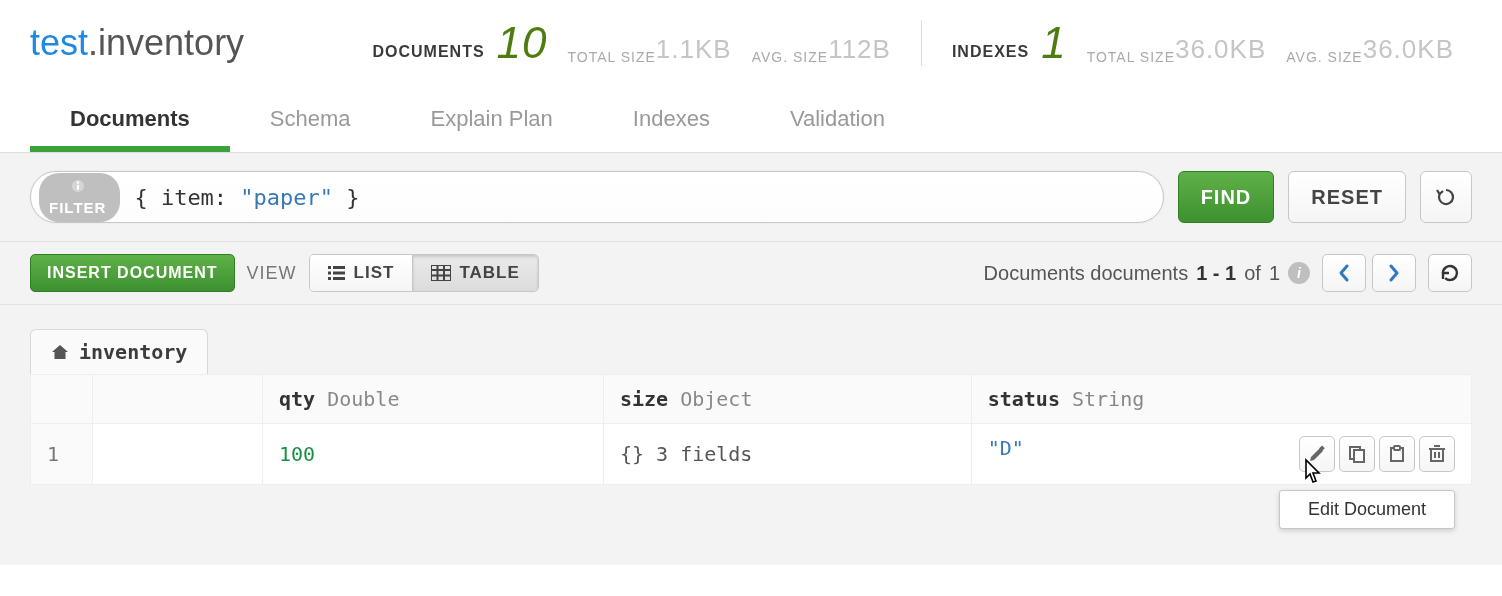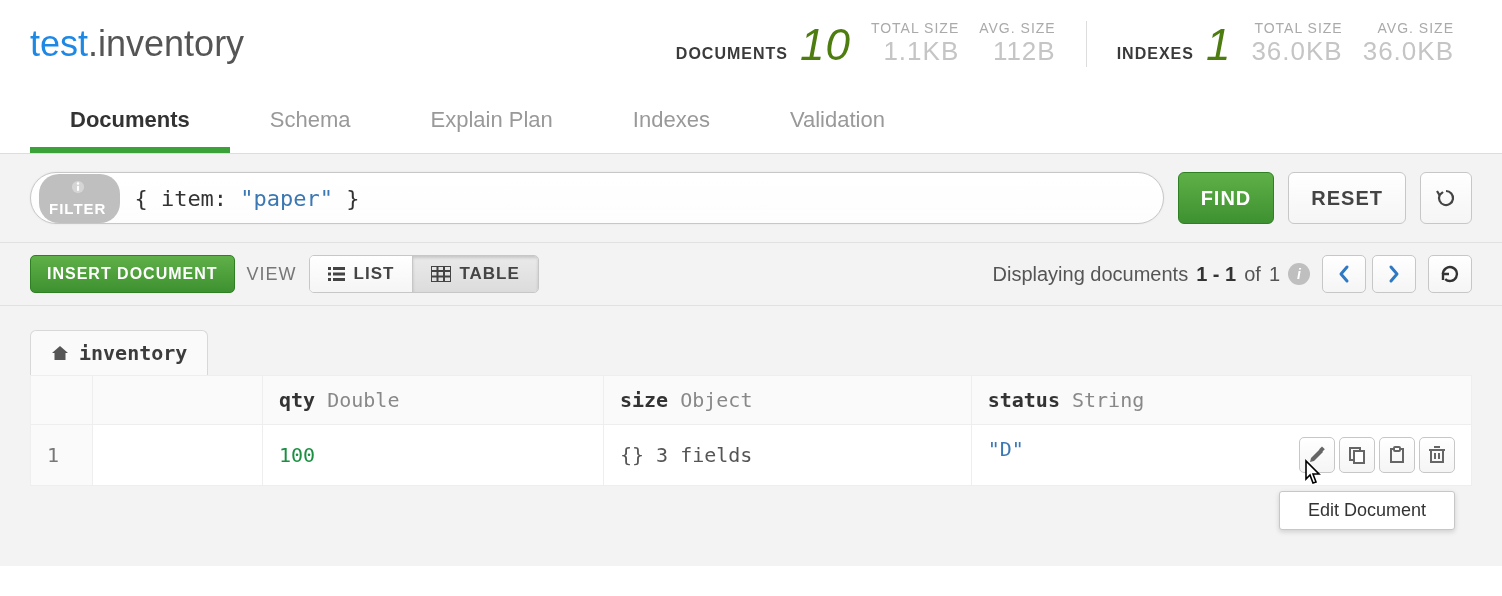--- a/index.html
+++ b/index.html
@@ -42,21 +42,21 @@
   }
   .stat-big {
     font-size: 44px;
     font-weight: 300;
     color: #4d7c0f;
     line-height: 1;
     font-style: italic;
   }
   .stat-col {
     display: flex;
-    flex-direction: column;
+    flex-direction: row;
     align-items: flex-end;
     margin-left: 20px;
   }
   .stat-col .slabel {
     font-size: 14px;
     color: #aaa;
     font-weight: 500;
   }
   .stat-col .sval {
     font-size: 26px;
@@ -343,21 +343,21 @@
           <line x1="0" y1="5" x2="20" y2="5" stroke="#444" stroke-width="2"></line>
           <line x1="0" y1="10.5" x2="20" y2="10.5" stroke="#444" stroke-width="2"></line>
           <line x1="6.5" y1="0" x2="6.5" y2="16" stroke="#444" stroke-width="2"></line>
           <line x1="13" y1="0" x2="13" y2="16" stroke="#444" stroke-width="2"></line>
         </svg>
       <span>TABLE</span>
     </button>
   </div>
   <div class="spacer"></div>
   <div class="displaying">
-    <span>Displaying documents </span>
+    <span>Documents documents </span>
     <b>1 - 1</b>
     <span> of </span>
     <span>1</span>
     <span class="info-circle">i</span>
   </div>
   <div class="pager">
     <button>
       <svg width="14" height="20" viewBox="0 0 14 20">
           <path d="M10 3 L4 10 L10 17" fill="none" stroke="#2f79c4" stroke-width="3" stroke-linecap="round" stroke-linejoin="round"></path>
         </svg>

